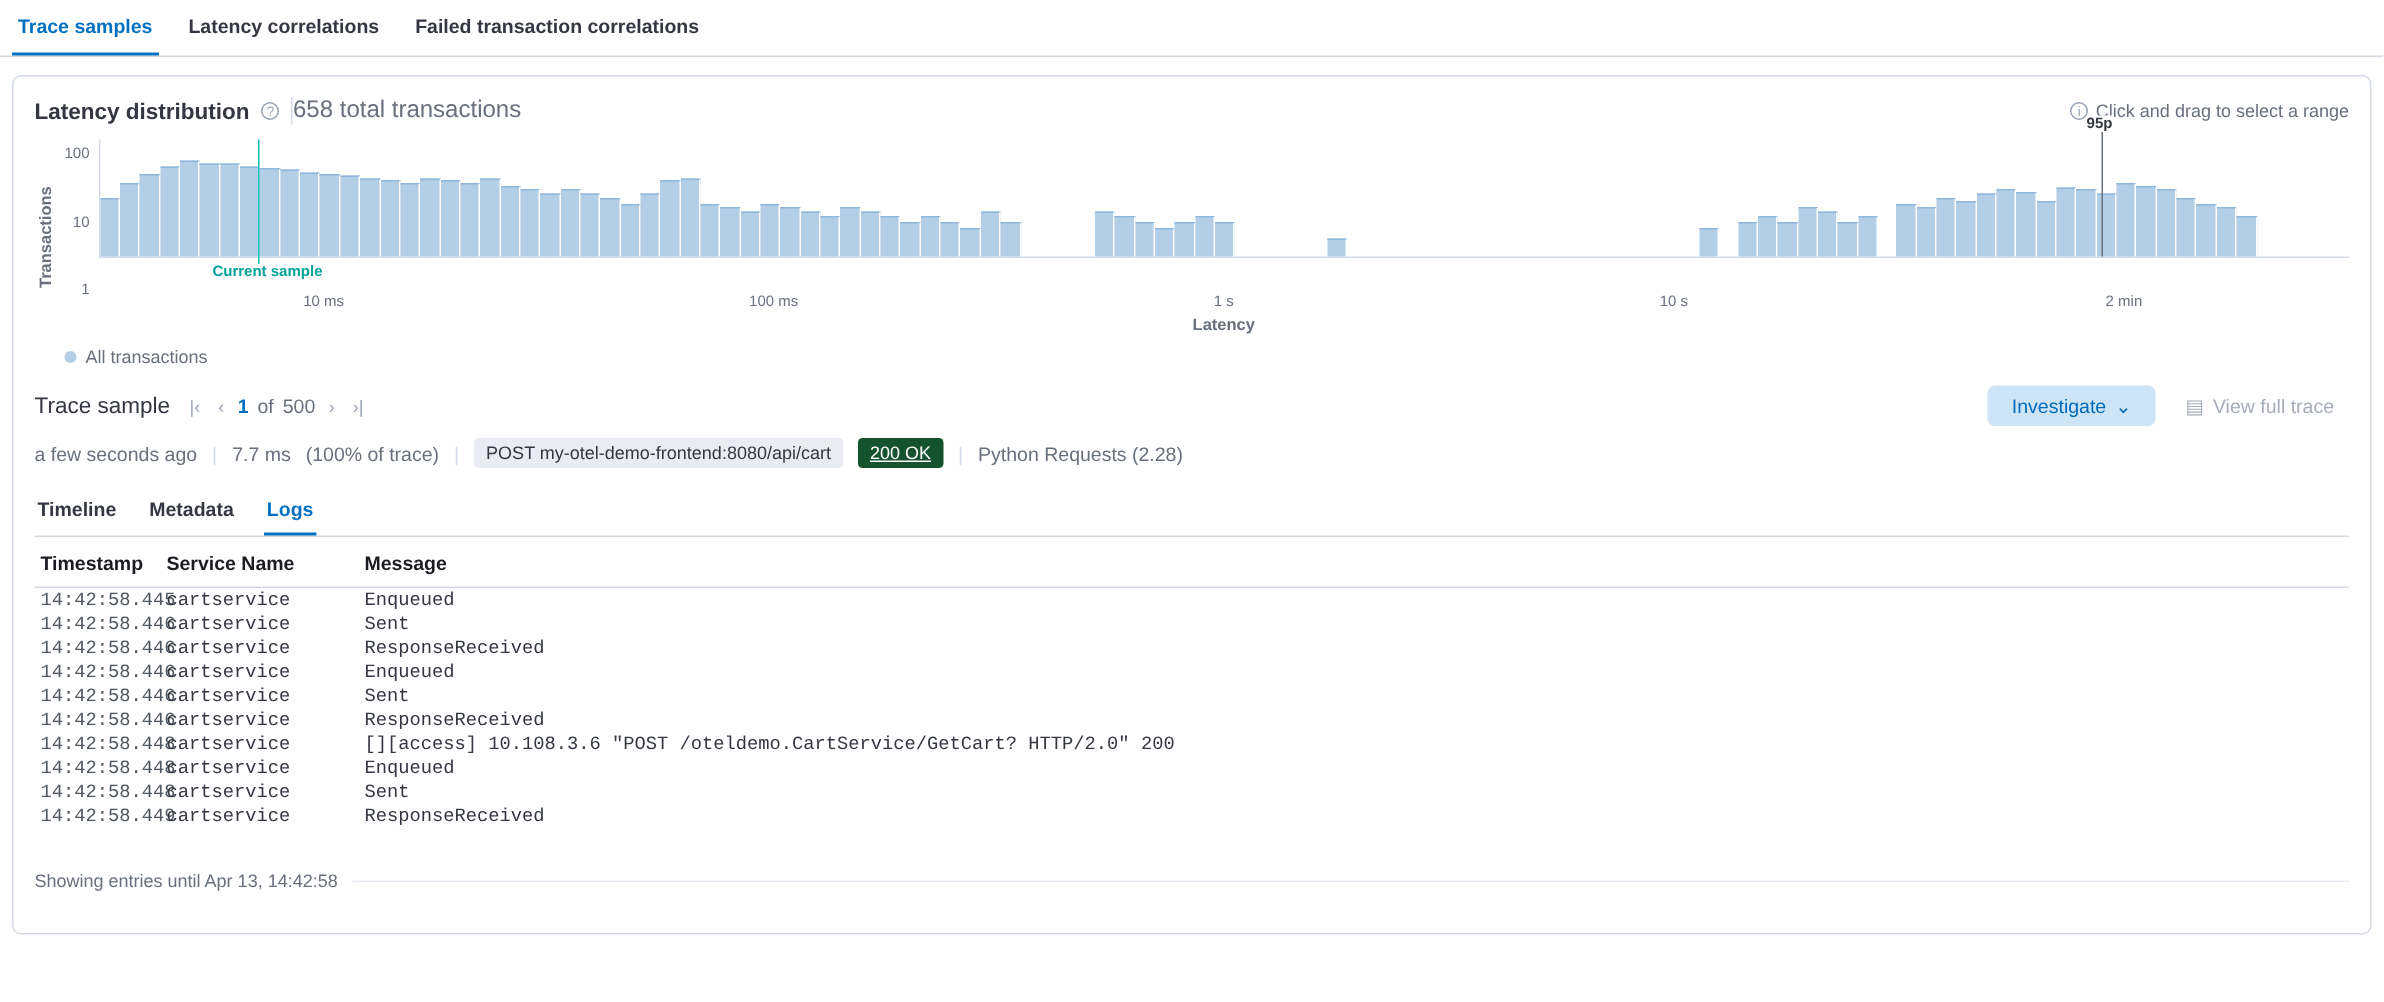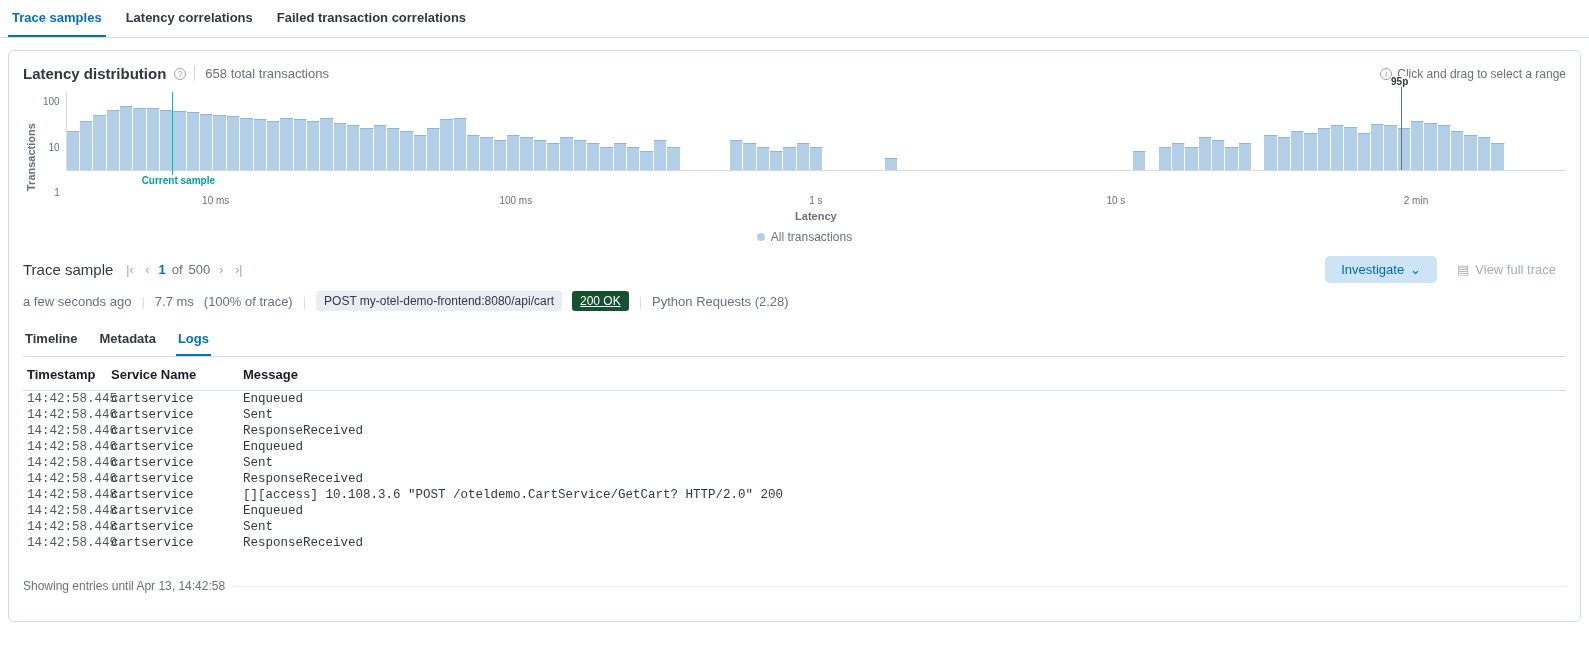--- a/index.html
+++ b/index.html
@@ -41,21 +41,21 @@
     display: flex;
     align-items: center;
     justify-content: space-between;
   }
   .dist-left {
     display: flex;
     align-items: center;
     gap: 8px;
   }
   .dist-title { font-weight: 700; font-size: 15px; }
-  .dist-sub { font-size: 13px; color: #69707d; border-left: 1px solid #d3dae6; padding-left: 10px; }
+  .dist-sub { font-size: 16px; color: #69707d; border-left: 1px solid #d3dae6; padding-left: 0; }
   .dist-hint { font-size: 12px; color: #69707d; display:flex; align-items:center; gap:5px;}
   .hint-icon { display:inline-block; width:12px;height:12px;border:1px solid #98a2b3;border-radius:50%;font-size:9px;line-height:10px;text-align:center;color:#98a2b3;}
 
   .chart-area {
     display: flex;
     margin-top: 10px;
     height: 130px;
   }
   .y-label {
     writing-mode: vertical-rl;
@@ -133,21 +133,21 @@
   .x-ticks {
     display: flex;
     justify-content: space-between;
     font-size: 10px;
     color: #69707d;
     padding: 4px 0 0 0;
   }
   .x-ticks span { flex:1; text-align:center;}
   .x-label { text-align: center; font-size: 11px; color: #69707d; font-weight: 600; margin-top: 4px; }
 
-  .legend { display:flex; align-items:center; gap:6px; font-size:12px; color:#69707d; margin:8px 0 4px 20px;justify-content:center;}
+  .legend { display:flex; align-items:center; gap:6px; font-size:12px; color:#69707d; margin:8px 0 4px 20px;}
   .legend-dot { width:8px;height:8px;border-radius:50%;background:#b3cfe8;display:inline-block;}
 
   .trace-header {
     display: flex;
     align-items: center;
     justify-content: space-between;
     margin-top: 12px;
   }
   .trace-left { display:flex; align-items:center; gap:10px;}
   .trace-title { font-weight:400; font-size:15px;}

